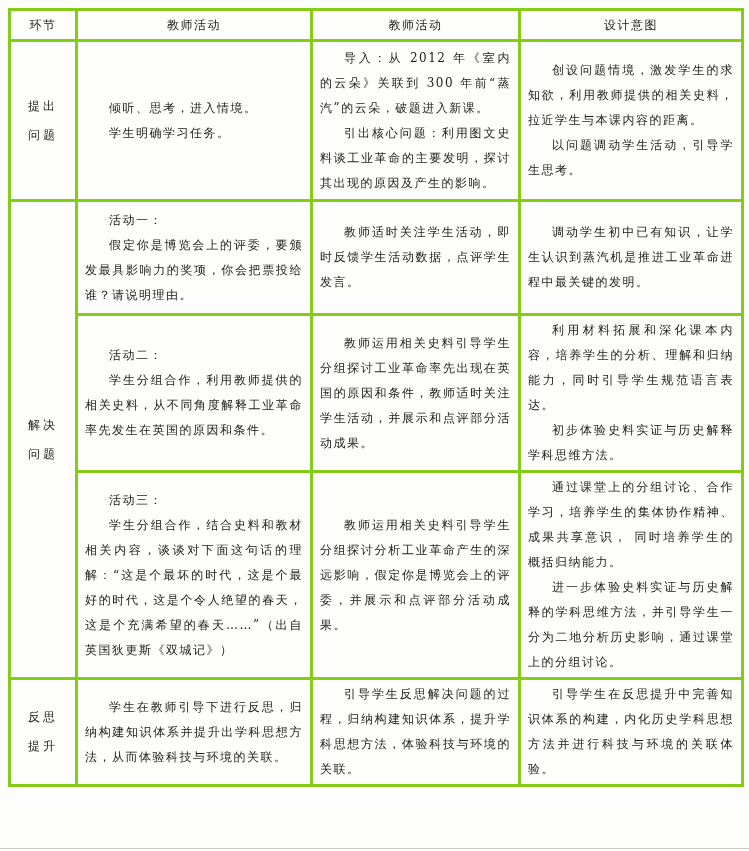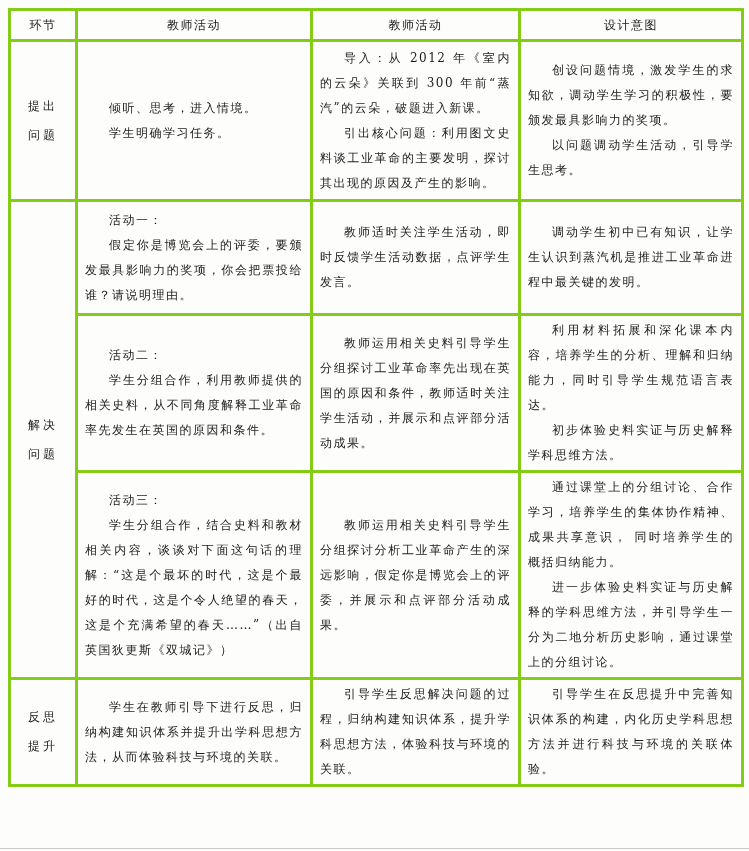--- a/index.html
+++ b/index.html
@@ -97,21 +97,21 @@
         </td>
         <td>
           <p class="para">倾听、思考，进入情境。</p>
           <p class="para">学生明确学习任务。</p>
         </td>
         <td>
           <p class="para">导入：从 2012 年《室内的云朵》关联到 300 年前“蒸汽”的云朵，破题进入新课。</p>
           <p class="para">引出核心问题：利用图文史料谈工业革命的主要发明，探讨其出现的原因及产生的影响。</p>
         </td>
         <td>
-          <p class="para">创设问题情境，激发学生的求知欲，调动学生学习的积极性，要颁发最具影响力的奖项。</p>
+          <p class="para">创设问题情境，激发学生的求知欲，利用教师提供的相关史料，拉近学生与本课内容的距离。</p>
           <p class="para">以问题调动学生活动，引导学生思考。</p>
         </td>
       </tr>
 
       <tr class="h-a1">
         <td class="stage" rowspan="3">
           <p>解决</p>
           <p>问题</p>
         </td>
         <td>

